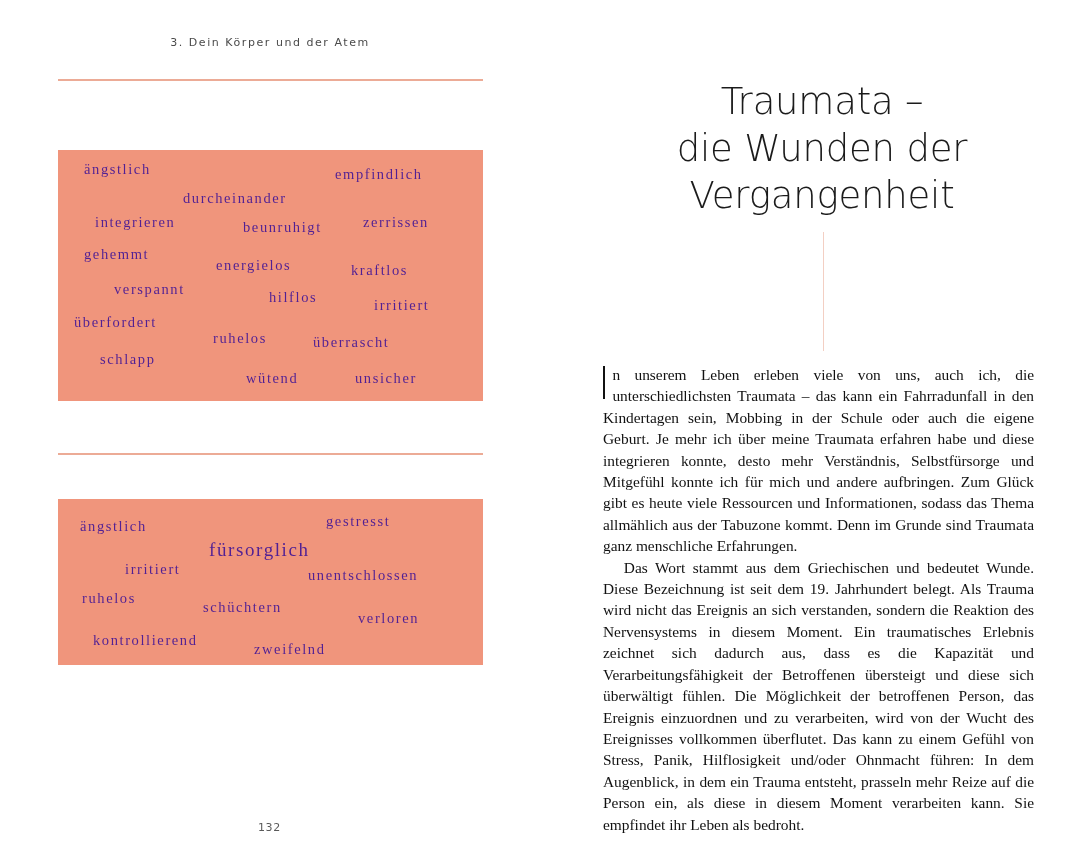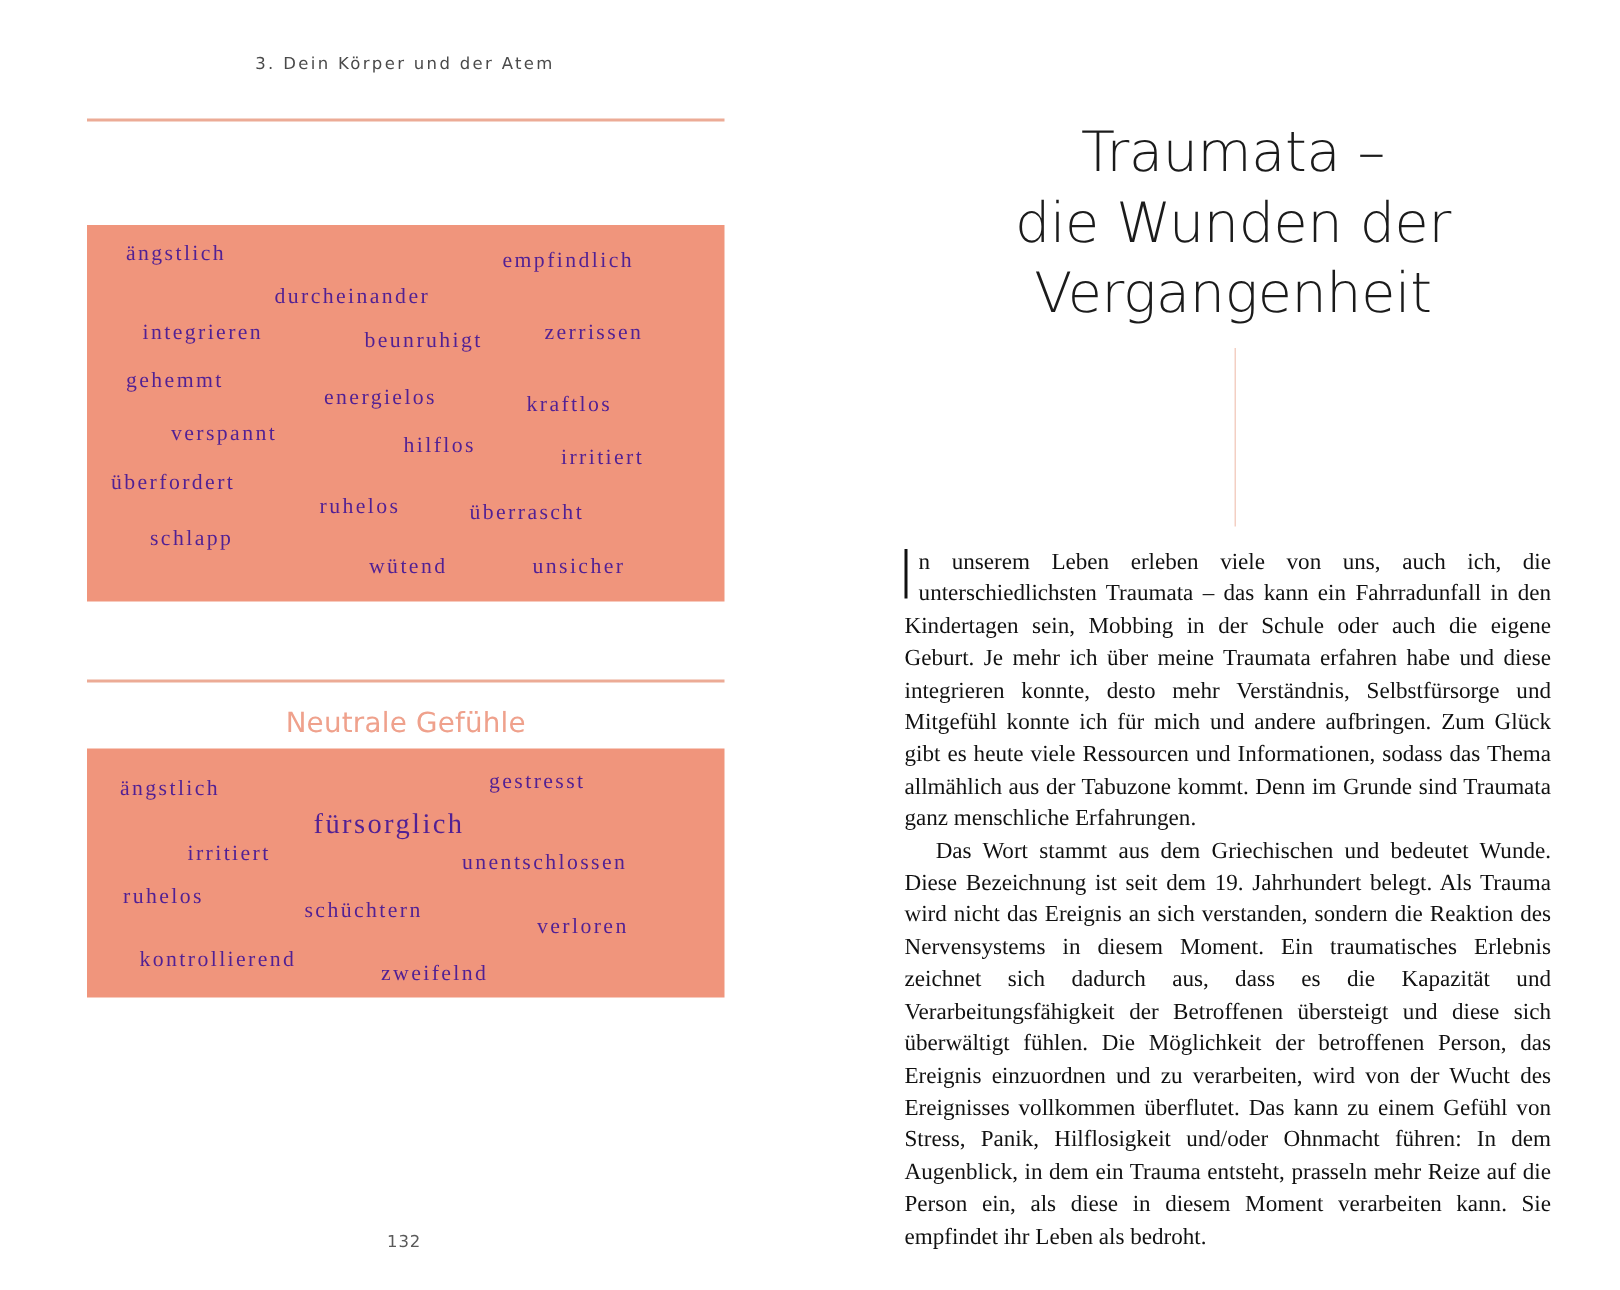--- a/index.html
+++ b/index.html
@@ -176,21 +176,20 @@
         <span class="cloud-word" style="left: 16px; top: 164px; font-size: 14.5px;">überfordert</span>
         <span class="cloud-word" style="left: 155px; top: 180px; font-size: 14.5px;">ruhelos</span>
         <span class="cloud-word" style="left: 255px; top: 184px; font-size: 14.5px;">überrascht</span>
         <span class="cloud-word" style="left: 42px; top: 201px; font-size: 14.5px;">schlapp</span>
         <span class="cloud-word" style="left: 188px; top: 220px; font-size: 14.5px;">wütend</span>
         <span class="cloud-word" style="left: 297px; top: 220px; font-size: 14.5px;">unsicher</span>
       </div>
 
     <div class="rule rule-2"></div>
 
-    <div class="section-title section-title-2">Neutrale Gefühle</div>
 
     <div class="cloudbox cloudbox-2" id="cloudbox-2">
         <span class="cloud-word" style="left: 22px; top: 19px; font-size: 14.5px;">ängstlich</span>
         <span class="cloud-word" style="left: 268px; top: 14px; font-size: 14.5px;">gestresst</span>
         <span class="cloud-word" style="left: 151px; top: 40px; font-size: 19px;">fürsorglich</span>
         <span class="cloud-word" style="left: 67px; top: 62px; font-size: 14.5px;">irritiert</span>
         <span class="cloud-word" style="left: 250px; top: 68px; font-size: 14.5px;">unentschlossen</span>
         <span class="cloud-word" style="left: 24px; top: 91px; font-size: 14.5px;">ruhelos</span>
         <span class="cloud-word" style="left: 145px; top: 100px; font-size: 14.5px;">schüchtern</span>
         <span class="cloud-word" style="left: 300px; top: 111px; font-size: 14.5px;">verloren</span>

